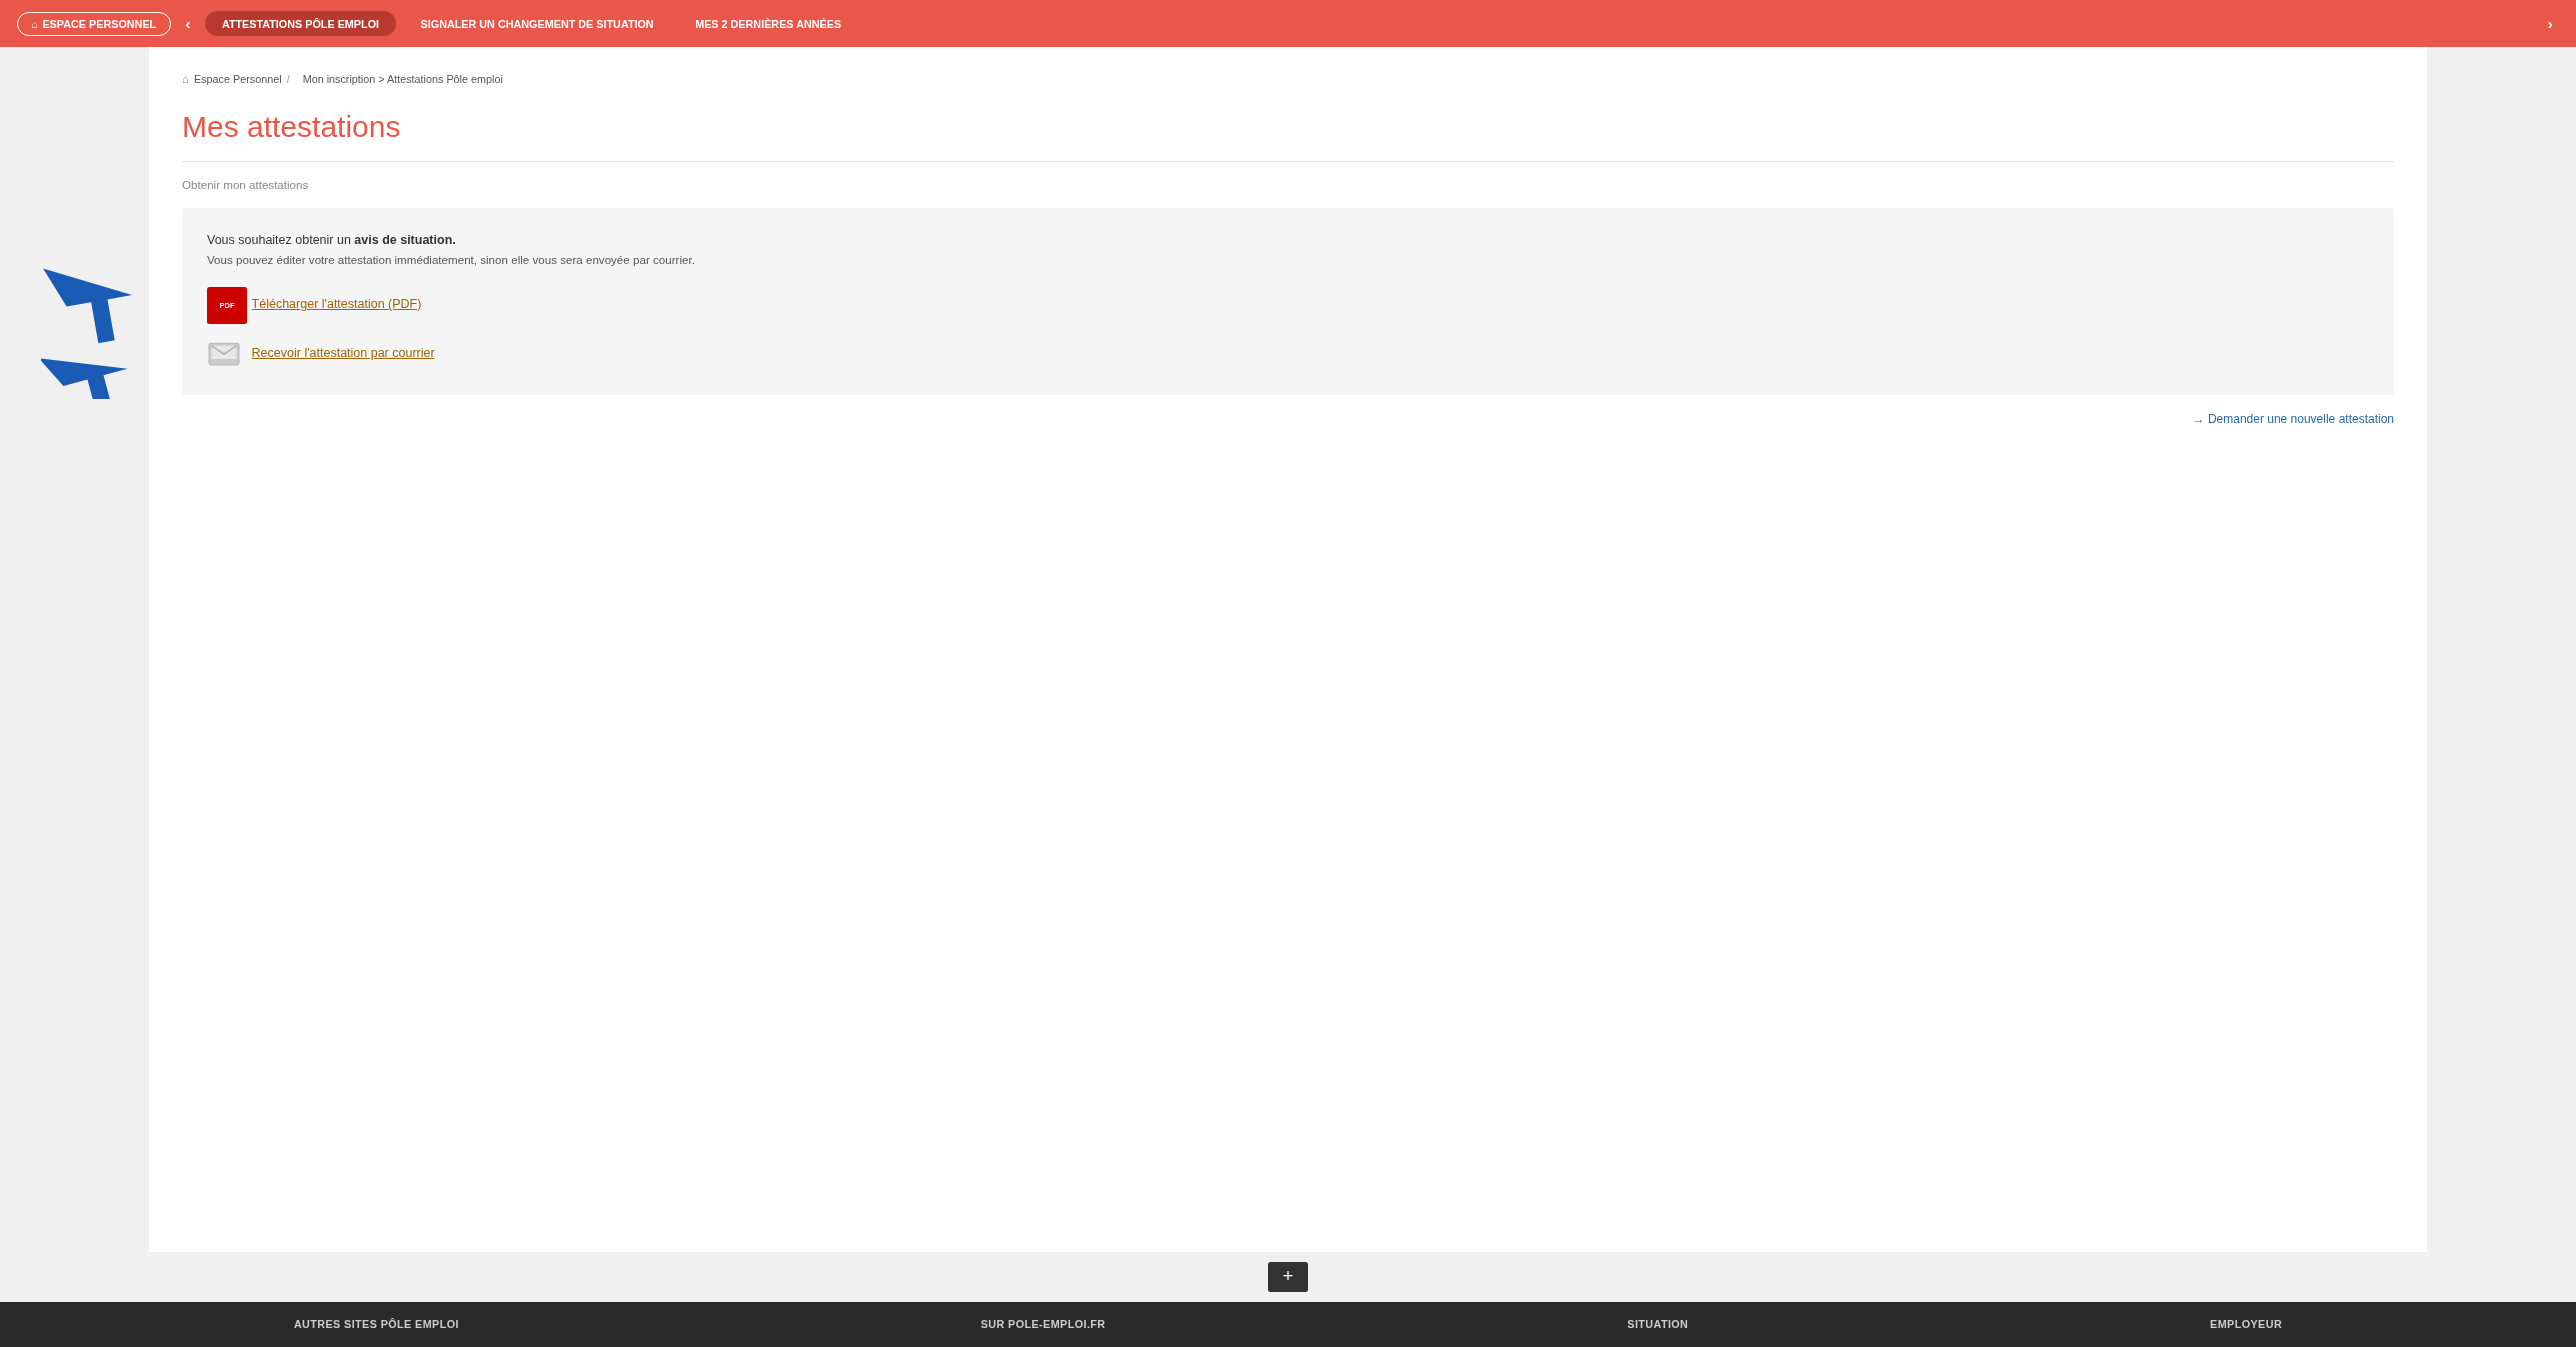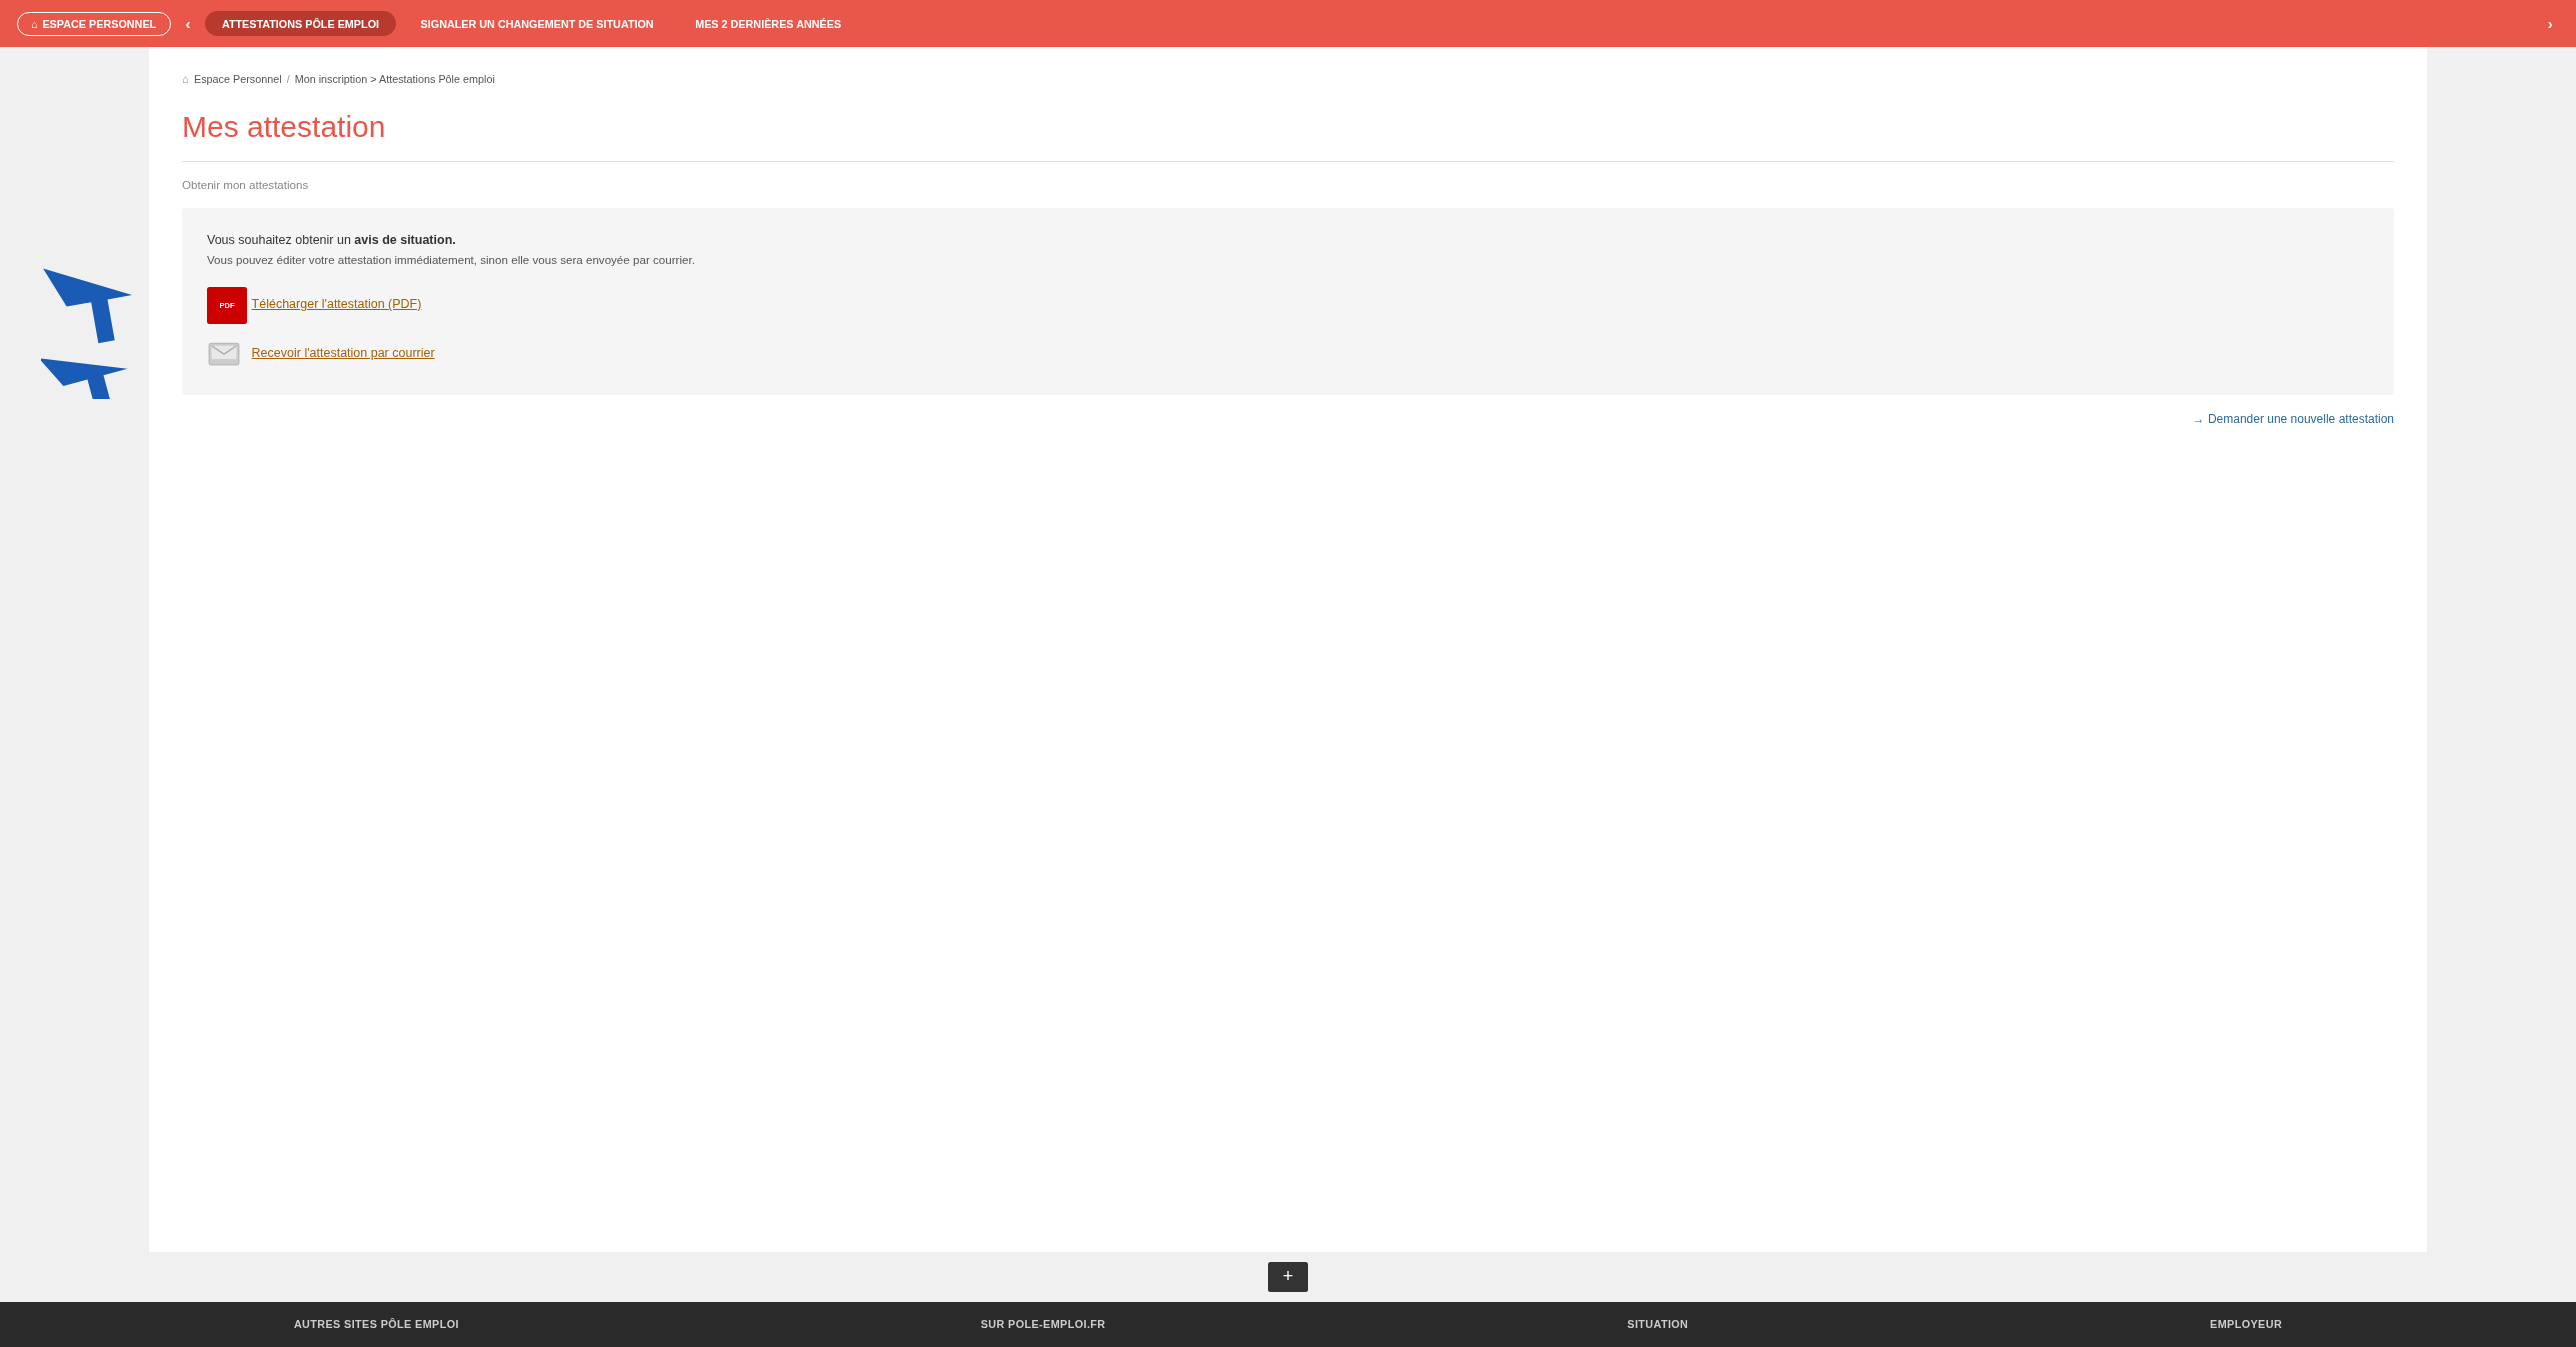--- a/index.html
+++ b/index.html
@@ -99,21 +99,21 @@
     .breadcrumb-home-icon {
       color: #888;
       font-size: 11.6px;
     }
     .breadcrumb-separator { color: #999; }
     .breadcrumb-link {
       color: #555;
       text-decoration: none;
       cursor: pointer;
     }
-    .breadcrumb-current { color: #555; }
+    .breadcrumb-current { color: #555; margin-left: 8px; }
 
     
     .page-title {
       color: #e8574a;
       font-size: 30px;
       font-weight: 300;
       margin-bottom: 16.6px;
     }
 
     .section-divider {
@@ -290,21 +290,21 @@
 
   <main class="main-content">
 
     <div class="breadcrumb">
       <span class="breadcrumb-home-icon">⌂</span>
       <a class="breadcrumb-link">Espace Personnel</a>
       <span class="breadcrumb-separator">/</span>
       <span class="breadcrumb-current">Mon inscription &gt; Attestations Pôle emploi</span>
     </div>
 
-    <h1 class="page-title">Mes attestation</h1>
+    <h1 class="page-title">Mes attestations</h1>
 
     <hr class="section-divider">
 
     <p class="section-label">Obtenir mon attestations</p>
 
     <div class="card" style="position:relative;">
 
       <svg class="svg-arrows" width="133" height="166" viewBox="0 0 160 200">
 
         <polygon points="0,30 100,80 70,80 70,130 50,130 50,80 20,80" fill="#1a5bb5" transform="rotate(-10, 80, 80) translate(10,0)"></polygon>

